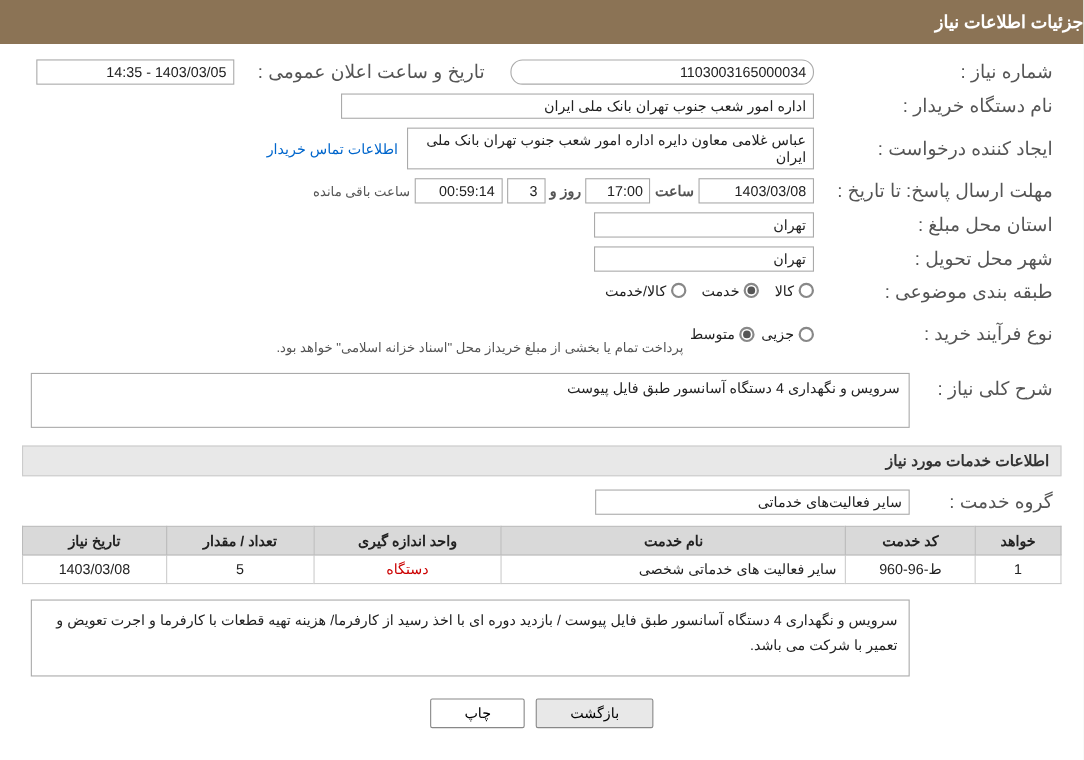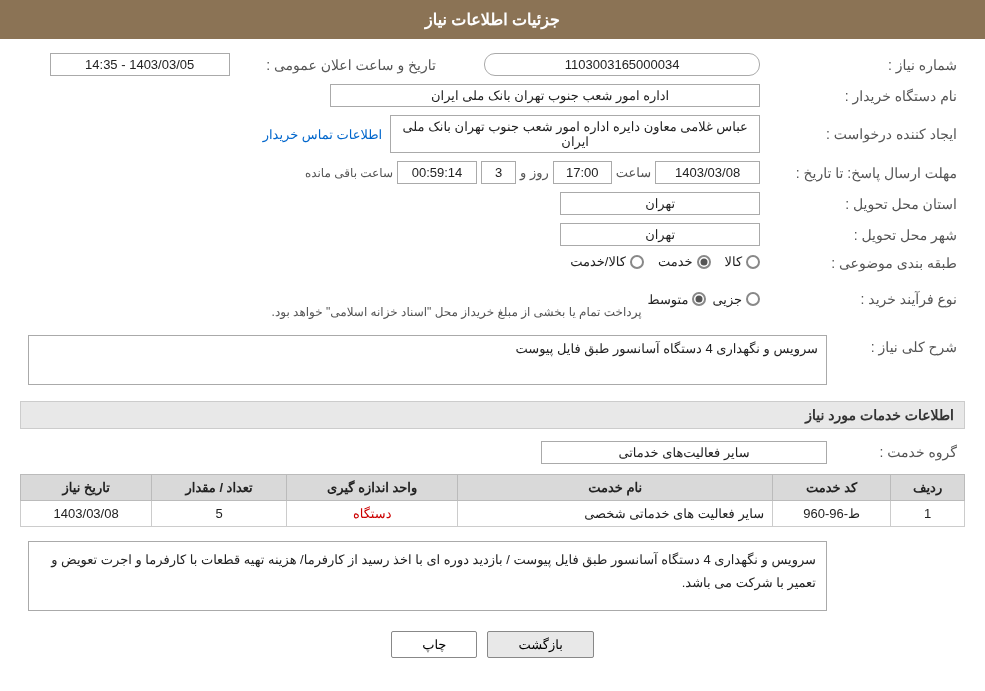--- a/index.html
+++ b/index.html
@@ -12,21 +12,21 @@
     }
     .page-wrapper {
       max-width: 985px;
       margin: 0 auto;
       background: #fff;
       min-height: 691px;
     }
     .header-bar {
       background: #8B7355;
       color: #fff;
-      text-align: center;
+      text-align: right;
       padding: 10px 0;
       font-size: 16px;
       font-weight: bold;
       letter-spacing: 1px;
     }
     .content {
       padding: 10px 20px 20px 20px;
     }
     .section-title {
       background: #e8e8e8;
@@ -42,45 +42,46 @@
       border-collapse: collapse;
     }
     .info-table td {
       padding: 4px 8px;
       vertical-align: middle;
     }
     .label-cell {
       color: #555;
       text-align: right;
       white-space: nowrap;
-      font-size: 14px;
+      font-size: 17px;
       min-width: 120px;
     }
     .value-cell {
       text-align: right;
     }
     .input-box {
       border: 1px solid #aaa;
       background: #fff;
       padding: 3px 6px;
       display: inline-block;
-      text-align: center;
+      text-align: right;
     }
     .input-box-wide {
       width: 276px;
       border-radius: 11px;
     }
     .link-blue {
       color: #0066cc;
       text-decoration: none;
       cursor: pointer;
     }
     .inline-label {
       white-space: nowrap;
       color: #555;
+      font-weight: bold;
     }
     .date-time-row {
       display: flex;
       align-items: center;
       gap: 4px;
       direction: rtl;
     }
     .radio-group {
       display: inline-flex;
       gap: 14px;
@@ -235,21 +236,21 @@
               <div class="input-box" style="width:59px;">17:00</div>
               <span class="inline-label">روز و</span>
               <div class="input-box" style="width:35px;">3</div>
               <div class="input-box" style="width:80px;">00:59:14</div>
               <span class="remaining-label">ساعت باقی مانده</span>
             </div>
           </td>
         </tr>
 
         <tr>
-          <td class="label-cell">استان محل تحویل :</td>
+          <td class="label-cell">استان محل مبلغ :</td>
           <td class="value-cell" colspan="3">
             <div class="input-box" style="width:200px;">تهران</div>
           </td>
         </tr>
 
         <tr>
           <td class="label-cell">شهر محل تحویل :</td>
           <td class="value-cell" colspan="3">
             <div class="input-box" style="width:200px;">تهران</div>
           </td>
@@ -314,21 +315,21 @@
           <td>
             <div class="input-box" style="width:286px;">سایر فعالیت‌های خدماتی</div>
           </td>
         </tr>
       </tbody>
     </table>
 
     <table class="services-table">
       <thead>
         <tr>
-          <th>ردیف</th>
+          <th>خواهد</th>
           <th>کد خدمت</th>
           <th>نام خدمت</th>
           <th>واحد اندازه گیری</th>
           <th>تعداد / مقدار</th>
           <th>تاریخ نیاز</th>
         </tr>
       </thead>
       <tbody id="services-tbody">
       <tr>
       <td>1</td>

